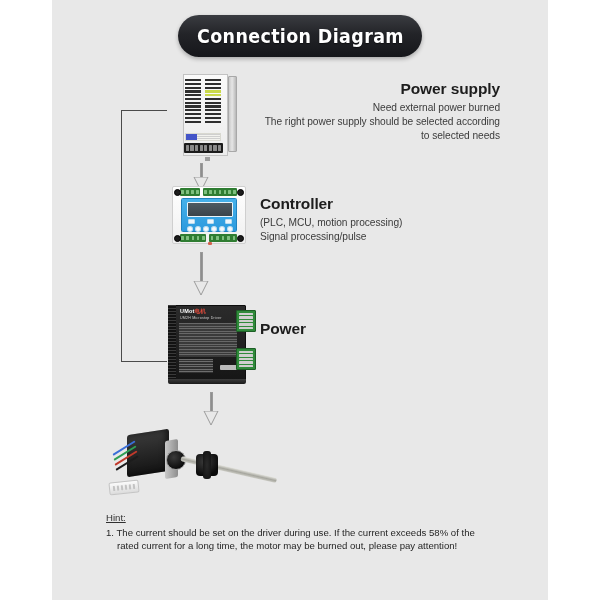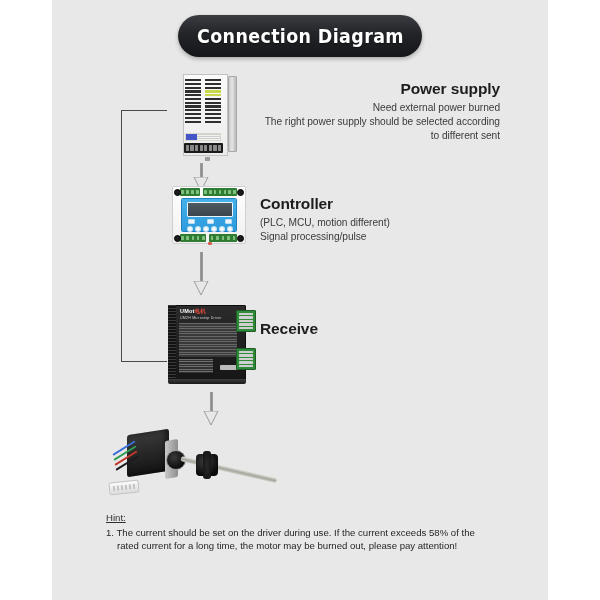--- a/index.html
+++ b/index.html
@@ -431,31 +431,31 @@
         <i></i>
         <i></i>
         <i></i>
     </div>
   </div>
 
   <div class="block" style="left:260px;top:80px;width:240px;text-align:right;">
     <h3>Power supply</h3>
     <p>Need external power burned</p>
     <p>The right power supply should be selected according</p>
-    <p>to different sent</p>
+    <p>to selected needs</p>
   </div>
 
   <div class="block" style="left:260px;top:195px;width:240px;">
     <h3>Controller</h3>
-    <p>(PLC, MCU, motion different)</p>
+    <p>(PLC, MCU, motion processing)</p>
     <p>Signal processing/pulse</p>
   </div>
 
   <div class="block" style="left:260px;top:320px;width:240px;">
-    <h3>Receive</h3>
+    <h3>Power</h3>
   </div>
 
 
   <div class="hint">
     <div class="hd">Hint:</div>
     <div class="ln">1. The current should be set on the driver during use. If the current exceeds 58% of the</div>
     <div class="ln cont">rated current for a long time, the motor may be burned out, please pay attention!</div>
   </div>
 
 </div>

